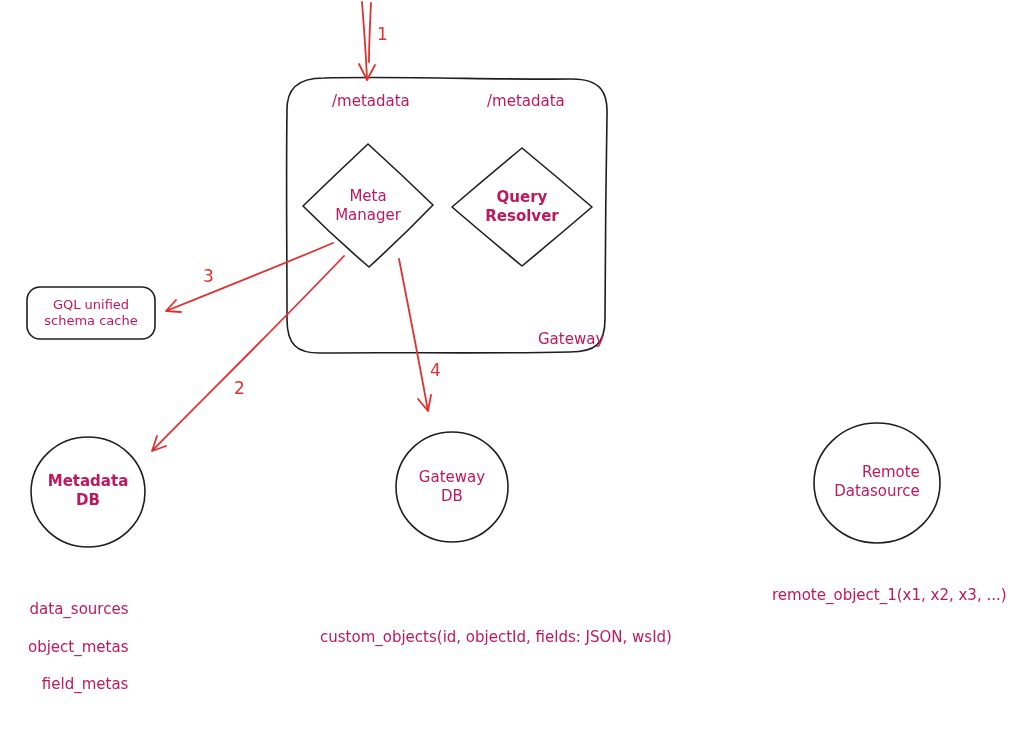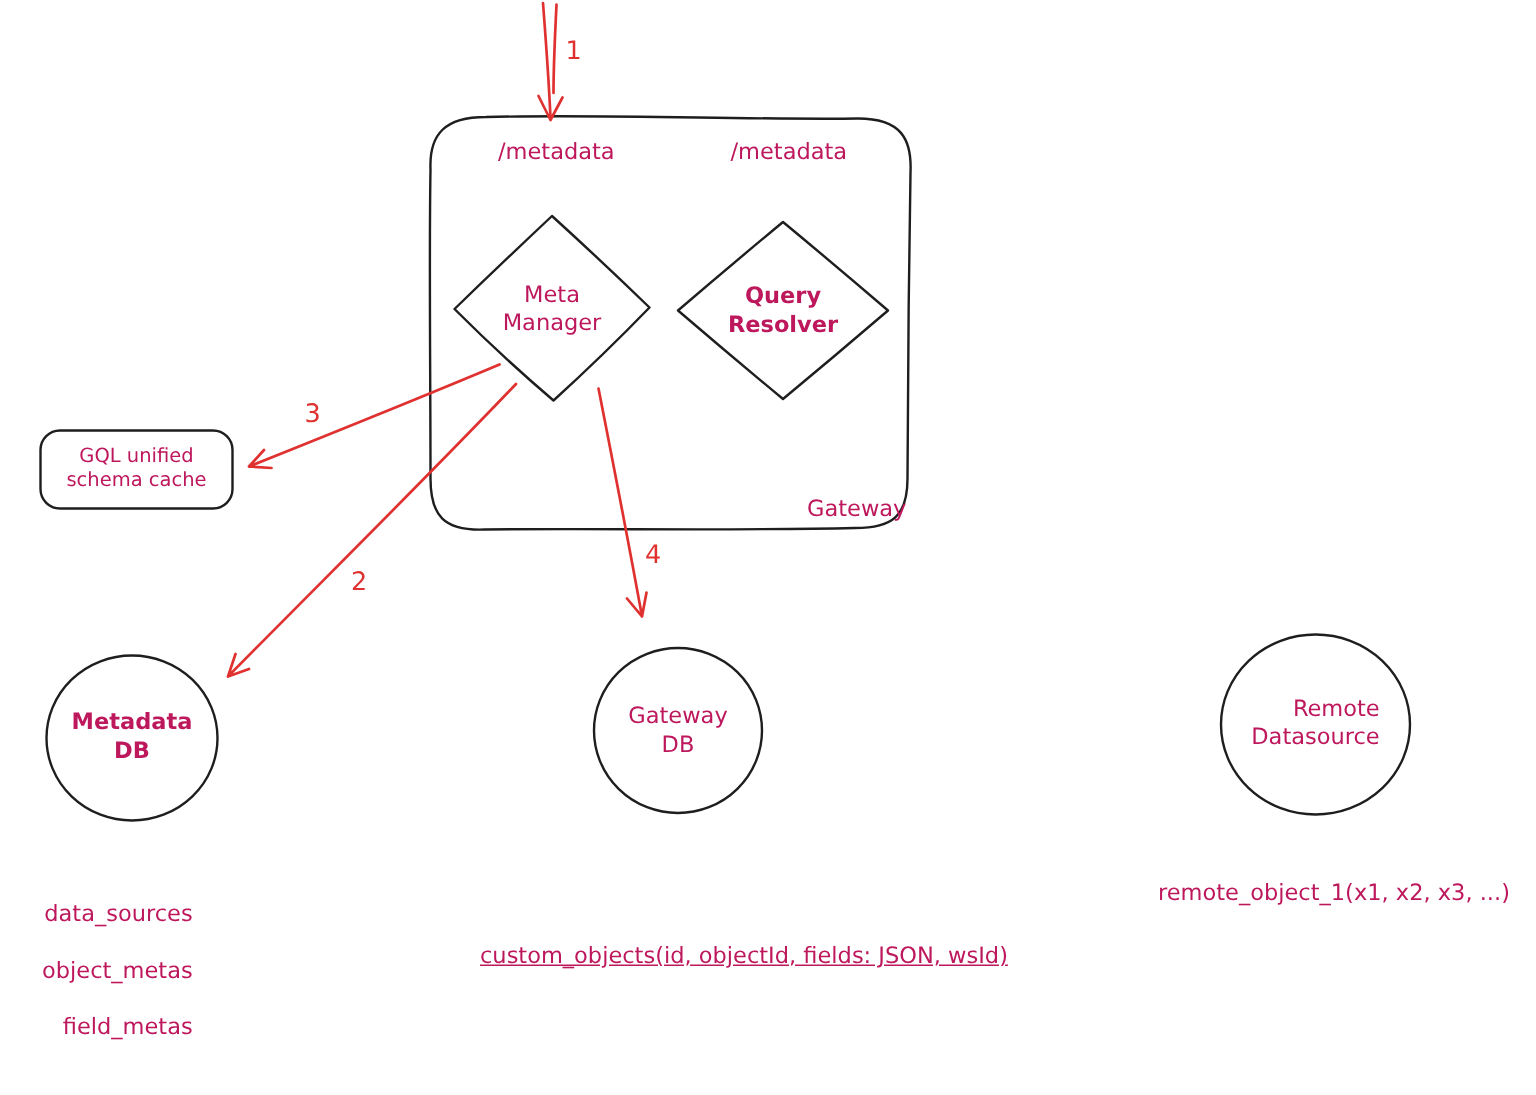--- a/index.html
+++ b/index.html
@@ -101,17 +101,17 @@
 DB</div>
   <div class="lbl center" style="left:877px; top:482px;text-align:right;">Remote
 Datasource</div>
 
   <div class="lbl tablelist" style="left:28px; top:581px;text-align:right;">
     <div>data_sources</div>
     <div>object_metas</div>
     <div>field_metas</div>
   </div>
 
-  <div class="lbl" style="left:320px; top:628px;text-decoration:underline;">custom_objects(id, objectId, fields: JSON, wsId)</div>
+  <div class="lbl" style="left:320px; top:628px;">custom_objects(id, objectId, fields: JSON, wsId)</div>
 
   <div class="lbl" style="left:772px; top:586px;">remote_object_1(x1, x2, x3, ...)</div>
 
 </div>
 
 </body></html>

